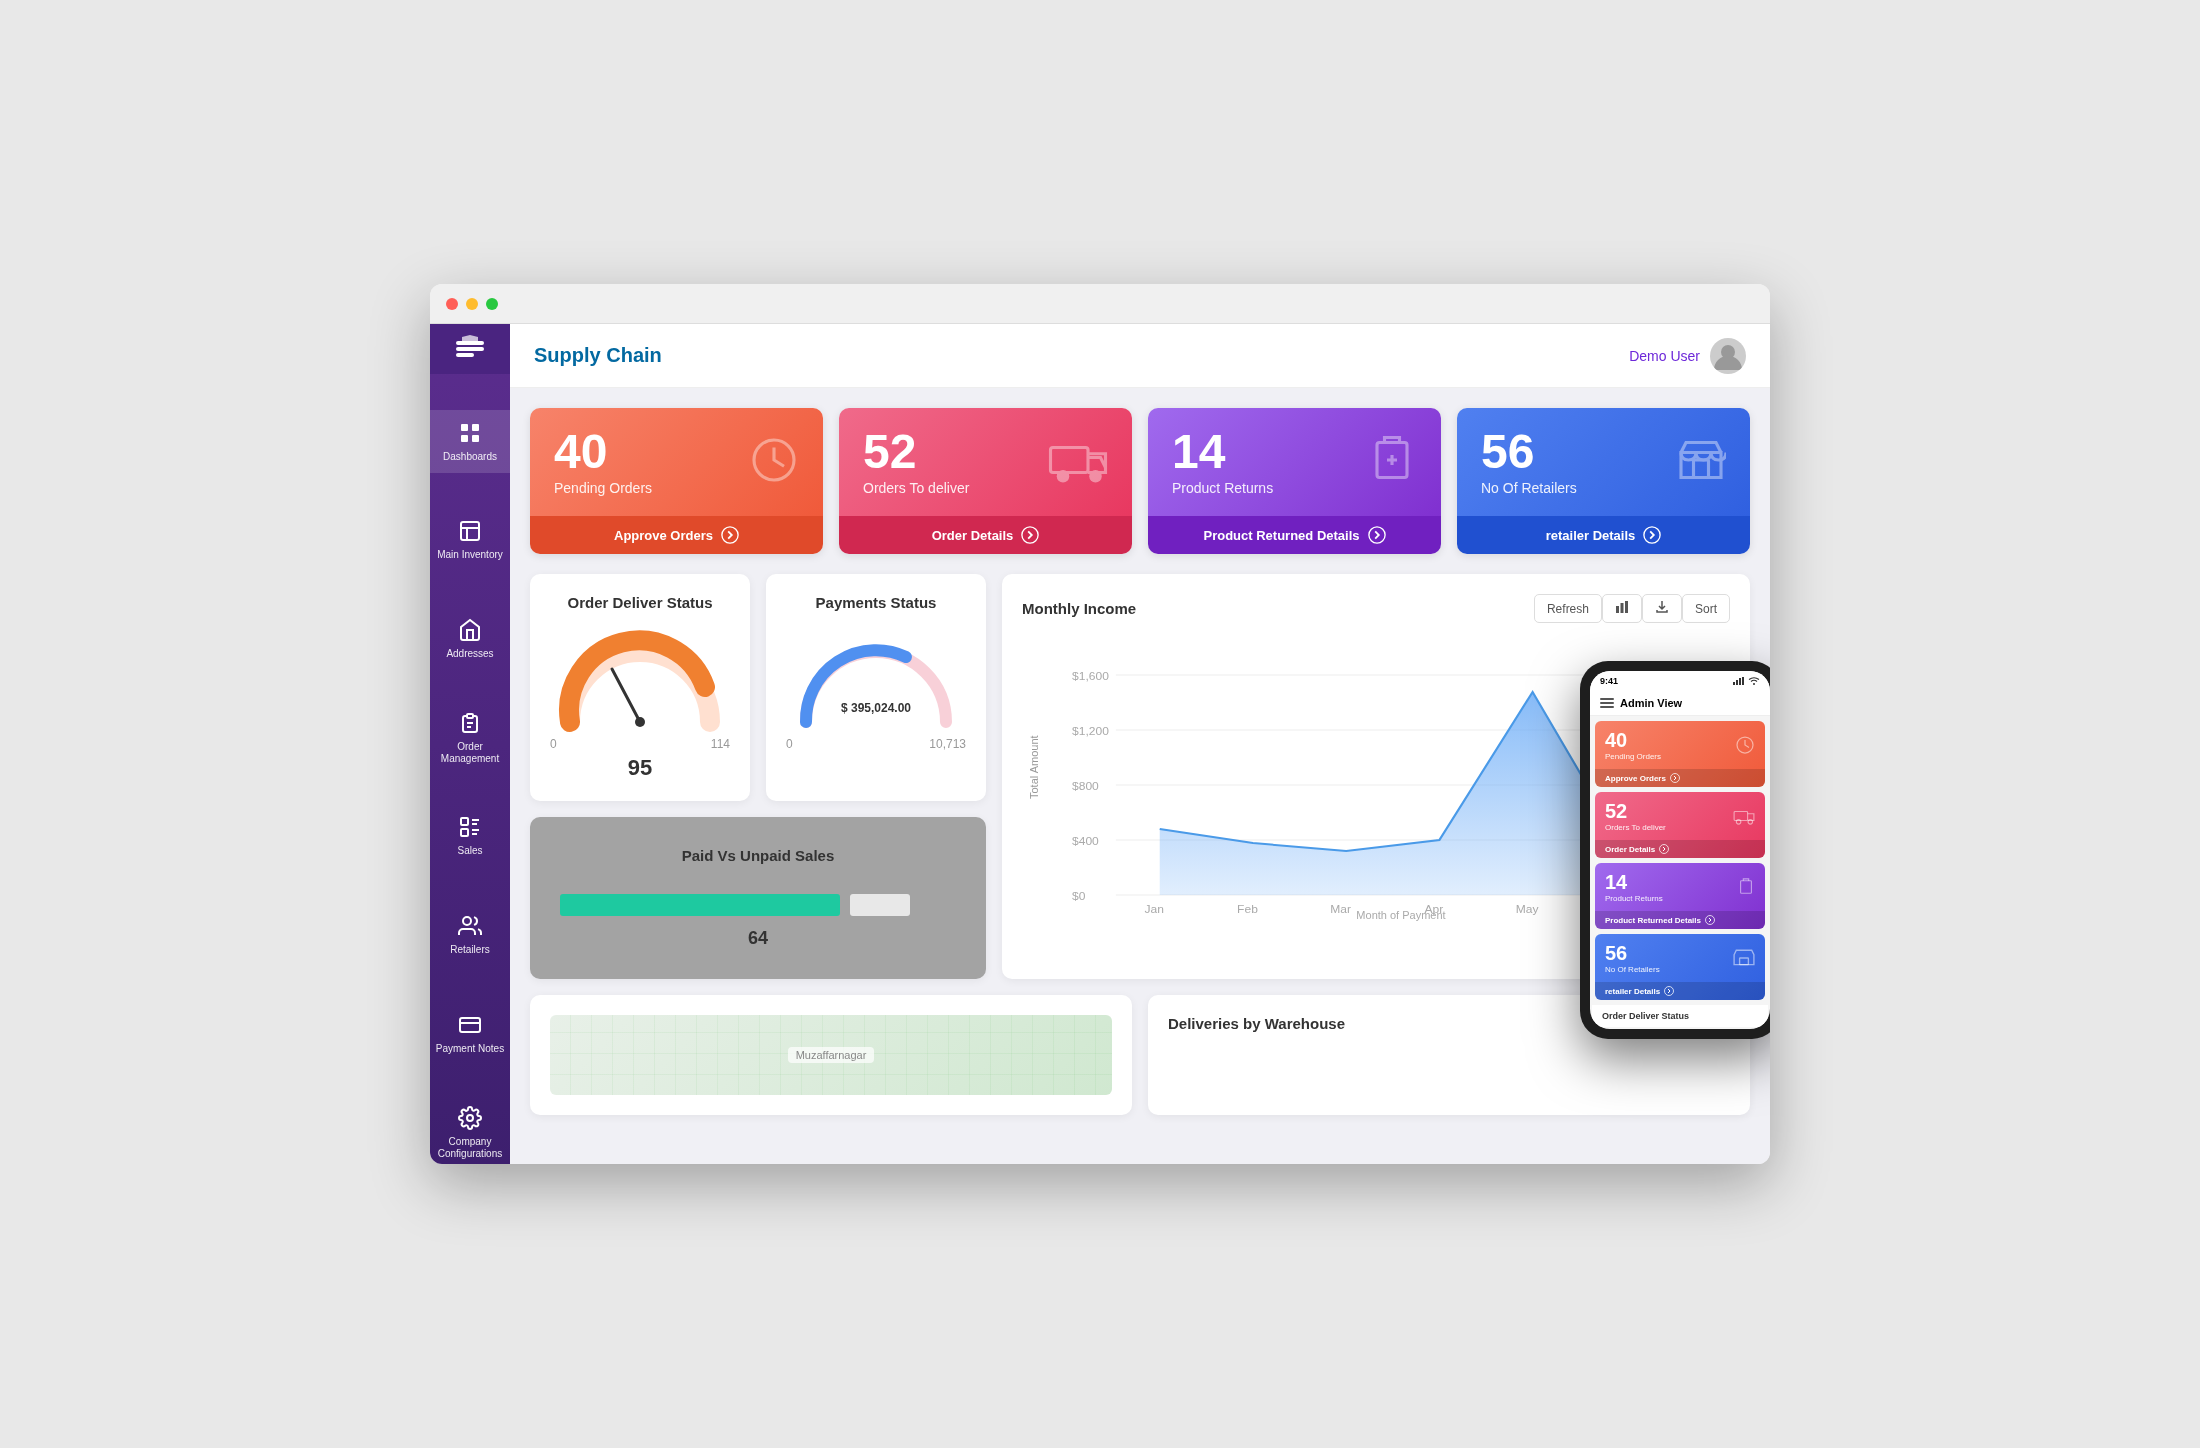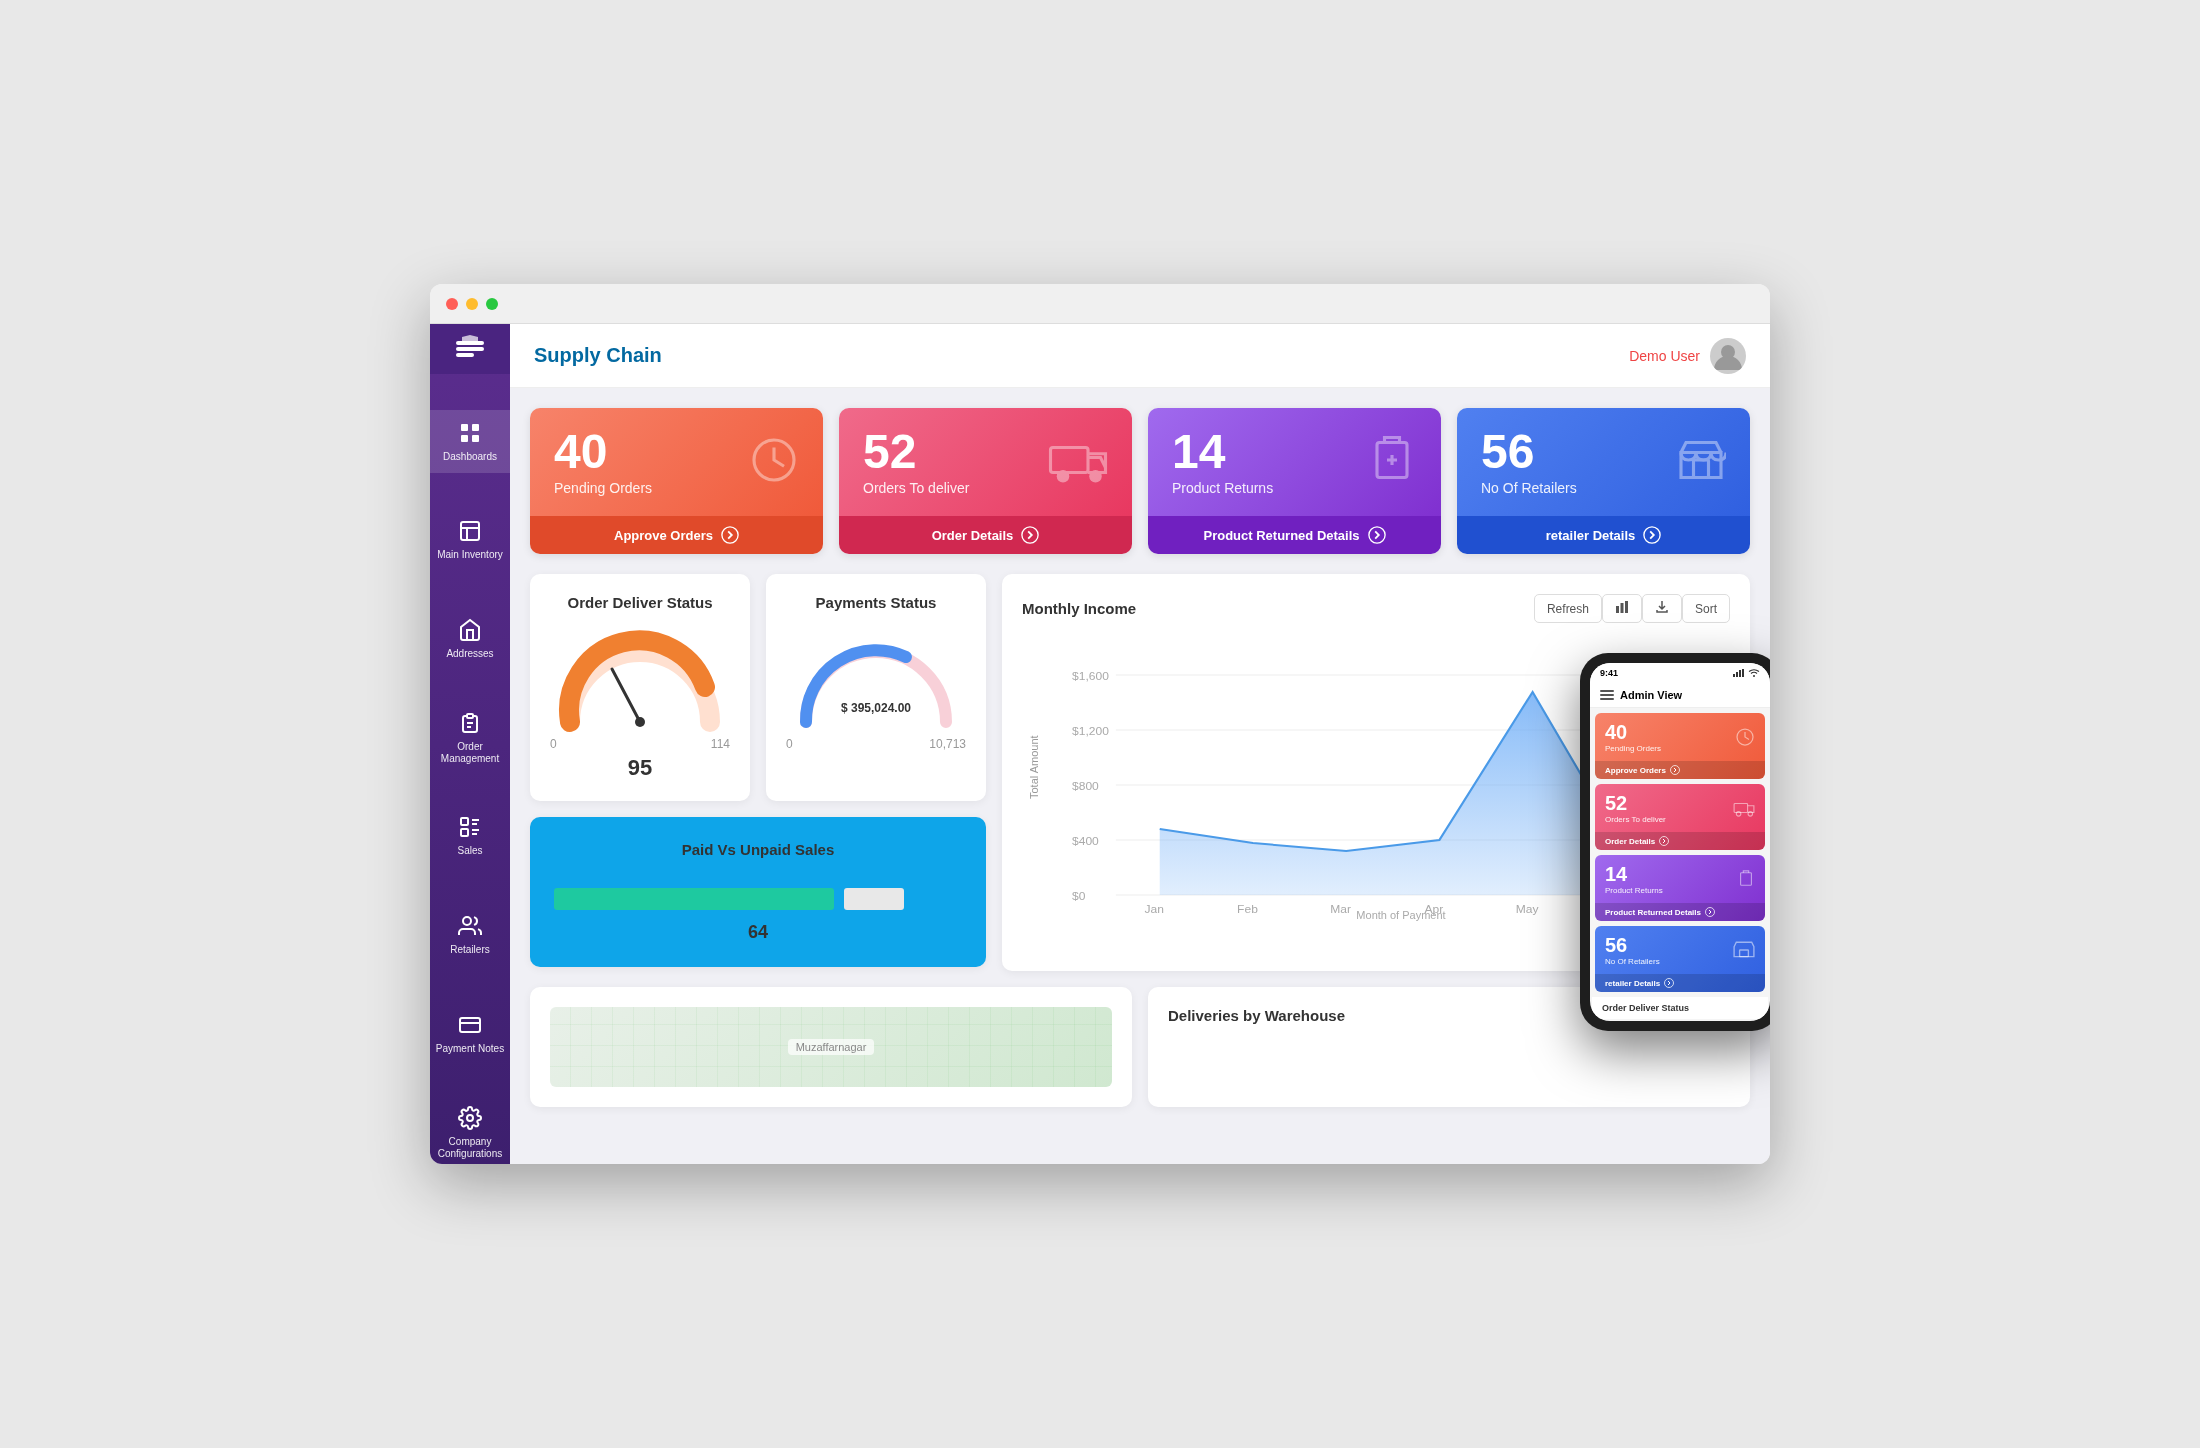--- a/index.html
+++ b/index.html
@@ -25,21 +25,21 @@
     .sidebar-item svg { width: 24px; height: 24px; }
     .sidebar-item-label { font-size: 10px; text-align: center; line-height: 1.2; color: rgba(255,255,255,0.9); }
 
     
     .main { flex: 1; display: flex; flex-direction: column; overflow: hidden; }
 
     
     .topbar { height: 64px; background: white; display: flex; align-items: center; padding: 0 24px; border-bottom: 1px solid #eee; flex-shrink: 0; }
     .topbar-title { font-size: 20px; font-weight: 600; color: #0369a1; flex: 1; }
     .topbar-user { display: flex; align-items: center; gap: 10px; }
-    .topbar-username { font-size: 14px; color: #ef4444; }
+    .topbar-username { font-size: 14px; color: #6d28d9; }
     .avatar { width: 36px; height: 36px; border-radius: 50%; background: #ccc; display: flex; align-items: center; justify-content: center; overflow: hidden; }
 
     
     .dashboard { flex: 1; overflow-y: auto; padding: 20px; background: #f0f0f5; }
 
     
     .stat-cards { display: grid; grid-template-columns: repeat(4, 1fr); gap: 16px; margin-bottom: 20px; }
 
     .stat-card { border-radius: 10px; overflow: hidden; box-shadow: 0 2px 8px rgba(0,0,0,0.1); }
     .stat-card-body { padding: 20px 24px; display: flex; align-items: center; justify-content: space-between; }
@@ -61,21 +61,21 @@
     .chart-title { font-size: 15px; font-weight: 600; color: #333; margin-bottom: 16px; text-align: center; }
 
     
     .gauge-container { display: flex; flex-direction: column; align-items: center; }
     .gauge-value { font-size: 22px; font-weight: 700; color: #333; margin-top: 4px; }
     .gauge-labels { display: flex; justify-content: space-between; width: 180px; font-size: 12px; color: #999; }
 
     
     .payments-container { display: flex; flex-direction: column; align-items: flex-end; }
     .payments-labels { display: flex; justify-content: space-between; width: 180px; font-size: 12px; color: #999; }
-    .paid-unpaid-card { background: #0ea5e9; border-radius: 10px; padding: 24px; box-shadow: 0 2px 8px rgba(0,0,0,0.06); }
+    .paid-unpaid-card { background: #a3a3a3; border-radius: 10px; padding: 30px; box-shadow: 0 2px 8px rgba(0,0,0,0.06); }
 
     
     .bar-chart { margin-top: 30px; }
     .bar-item { display: flex; align-items: center; gap: 10px; margin-bottom: 12px; }
     .bar-fill { height: 22px; border-radius: 3px; }
     .bar-paid { background: #1ec9a0; }
     .bar-value { font-size: 18px; font-weight: 700; color: #333; margin-top: 8px; text-align: center; }
     .income-btn { padding: 5px 12px; border: 1px solid #ddd; border-radius: 5px; background: white; font-size: 12px; cursor: pointer; color: #555; }
     .bottom-card { background: white; border-radius: 10px; padding: 20px; box-shadow: 0 2px 8px rgba(0,0,0,0.06); min-height: 120px; }
     .bottom-card-header { display: flex; justify-content: space-between; align-items: center; margin-bottom: 12px; }

